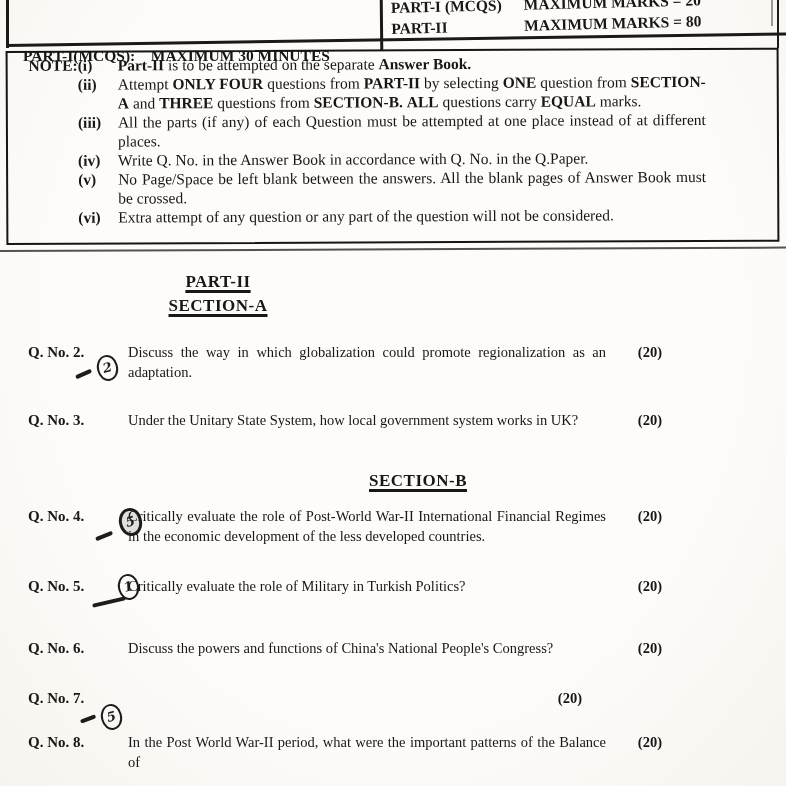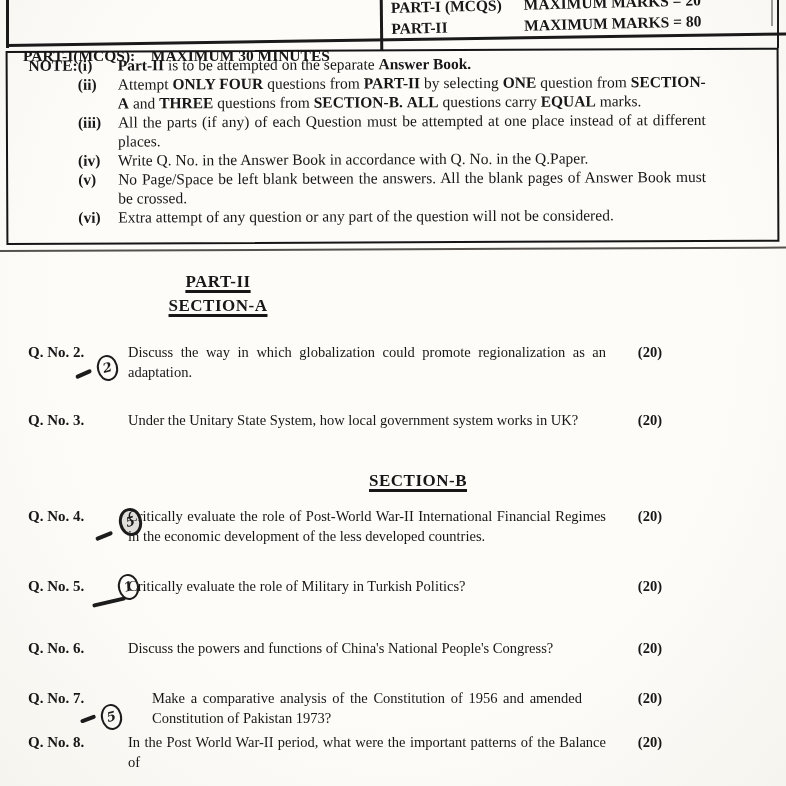--- a/index.html
+++ b/index.html
@@ -201,21 +201,20 @@
 </div>
 
 <div class="q q6">
   <span class="q-label">Q. No. 6.</span>
   <span class="q-text">Discuss the powers and functions of China's National People's Congress?</span>
   <span class="q-marks">(20)</span>
 </div>
 
 <div class="q q7">
   <span class="q-label">Q. No. 7.</span>
-  <span class="q-text">Make a comparative analysis of the Constitution of 1956 and amended Constitution of Pakistan 1973?</span>
   <span class="q-marks">(20)</span>
   <span class="ann ann-q7">
     <span class="oval">5</span>
     <span class="tickmark"></span>
   </span>
 </div>
 
 <div class="q q8">
   <span class="q-label">Q. No. 8.</span>
   <span class="q-text">In the Post World War-II period, what were the important patterns of the Balance of</span>

